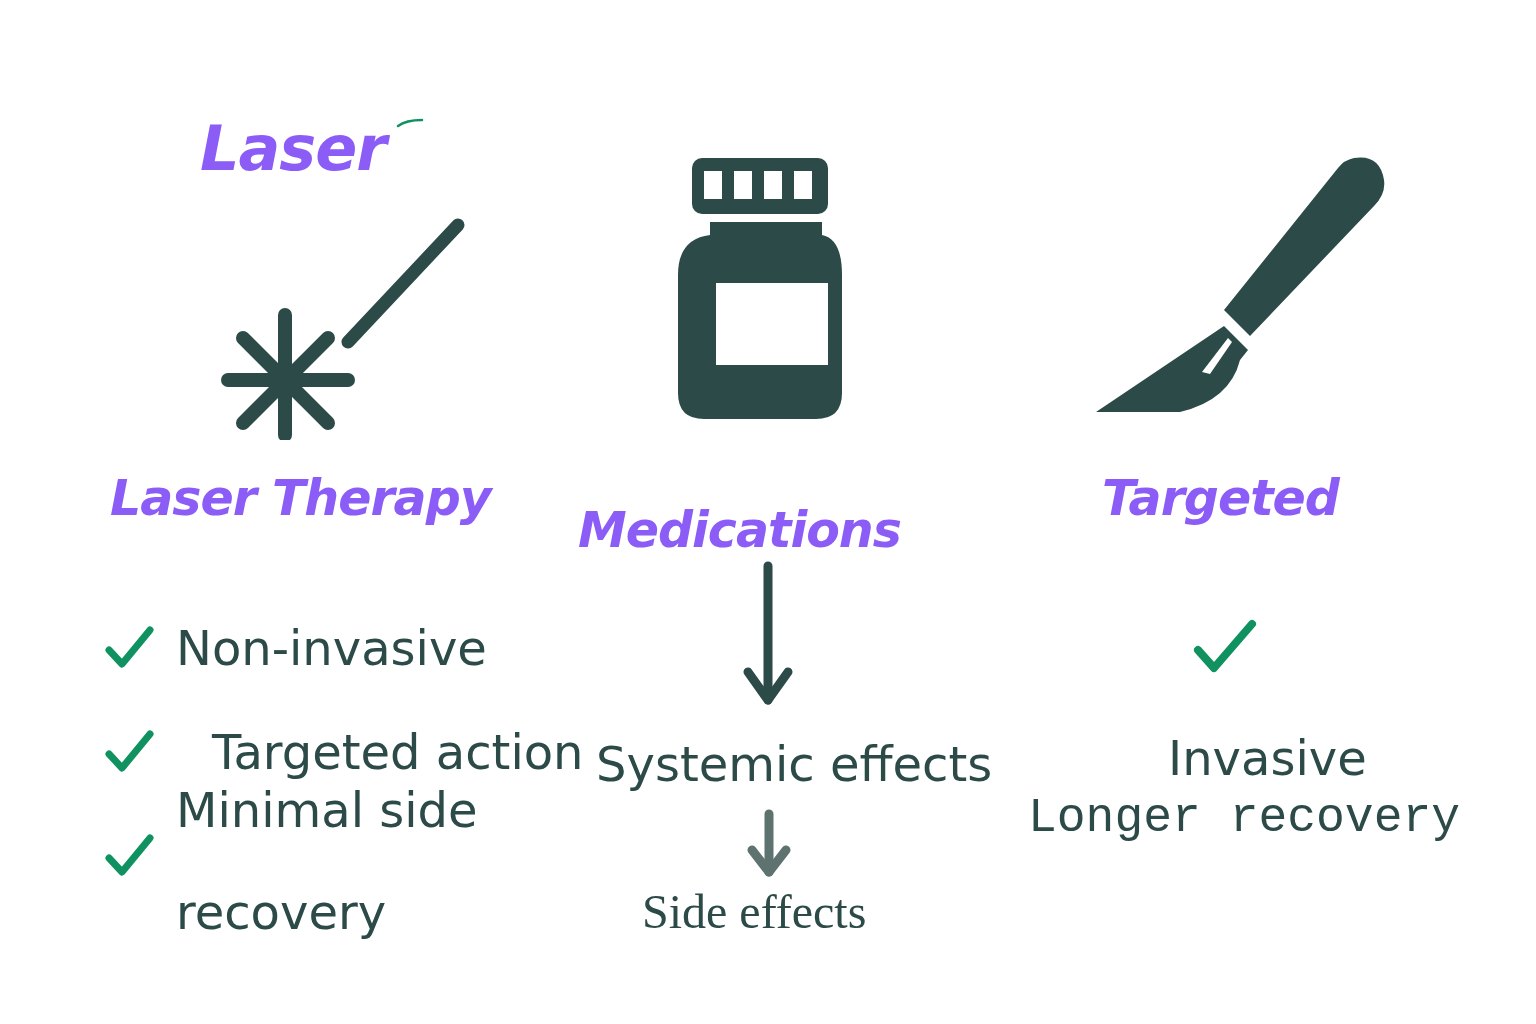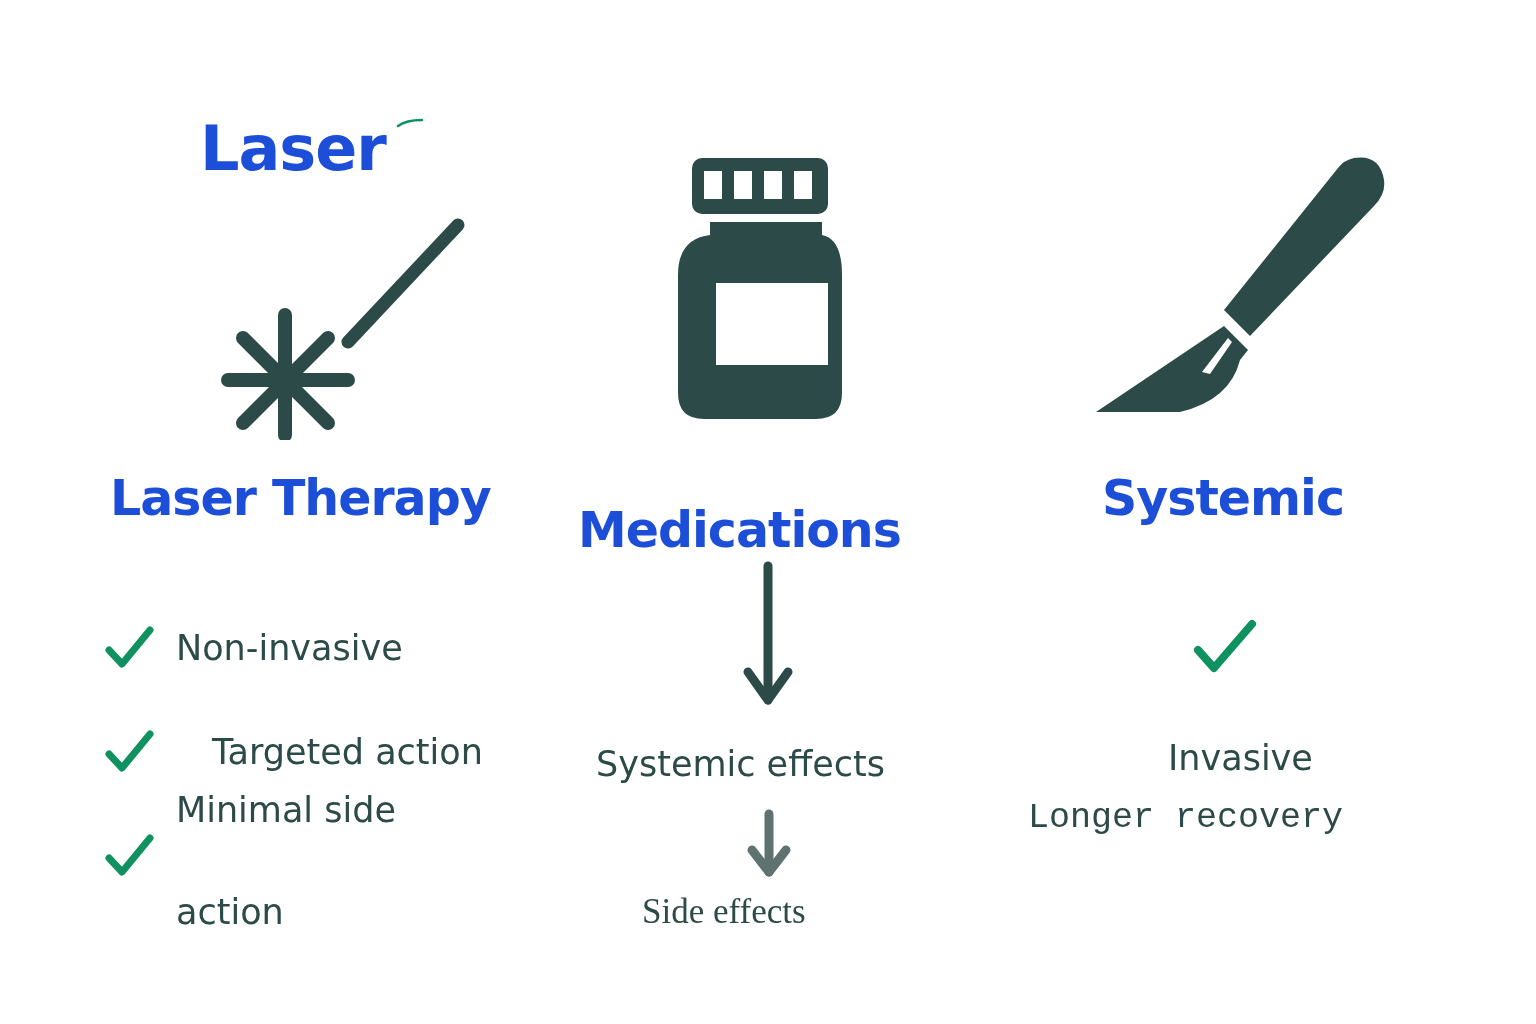--- a/index.html
+++ b/index.html
@@ -1,24 +1,24 @@
 <!DOCTYPE html>
 <html><head>
 <meta charset="utf-8">
 <style>
   html, body { margin: 0; padding: 0; background: #ffffff; }
   body { width: 1536px; height: 1024px; position: relative; overflow: hidden;
          font-family: "DejaVu Sans", "Liberation Sans", sans-serif; }
   .abs { position: absolute; }
-  .green { color: #1d4ed8; }
+  .green { color: #8b5cf6; font-style: italic; }
   .dark { color: #2c4a47; }
   .title-top { left: 200px; top: 112px; font-size: 62px; font-weight: bold; letter-spacing: -1px; }
   .swoosh { left: 396px; top: 118px; width: 30px; height: 10px; }
   .heading { font-size: 49px; font-weight: bold; white-space: nowrap; letter-spacing: -1px; }
-  .item { font-size: 35px; white-space: nowrap; line-height: 56px; }
+  .item { font-size: 48px; white-space: nowrap; line-height: 56px; }
   .check { width: 52px; height: 52px; }
   svg { display: block; }
 </style>
 </head>
 <body>
 
 <div class="abs title-top green">Laser</div>
 <div class="abs swoosh">
   <svg width="30" height="10" viewBox="0 0 30 10">
       <path d="M2 8 Q10 2 26 2" stroke="#0f9160" stroke-width="2.5" fill="none" stroke-linecap="round"></path>
@@ -51,21 +51,21 @@
     </svg>
 </div>
 <div class="abs item dark" style="left:176px; top:724px;margin-left:36px;">Targeted action</div>
 
 <div class="abs check" style="left:104px; top:830px;">
   <svg width="52" height="52" viewBox="0 0 52 52">
       <path d="M5 28 L18 42 L46 8" stroke="#0f9160" stroke-width="7" fill="none" stroke-linecap="round" stroke-linejoin="round"></path>
     </svg>
 </div>
 <div class="abs item dark" style="left:176px; top:782px;">Minimal side</div>
-<div class="abs item dark" style="left:176px; top:884px;">action</div>
+<div class="abs item dark" style="left:176px; top:884px;">recovery</div>
 
 <div class="abs" style="left:676px; top:155px;">
   <svg width="170" height="268" viewBox="0 0 170 268">
     <rect x="16" y="3" width="136" height="56" rx="10" fill="#2c4a47"></rect>
     <rect x="28" y="16" width="18" height="28" fill="#fff"></rect>
     <rect x="58" y="16" width="18" height="28" fill="#fff"></rect>
     <rect x="88" y="16" width="18" height="28" fill="#fff"></rect>
     <rect x="118" y="16" width="18" height="28" fill="#fff"></rect>
     <path d="M34 67 H146 V80 Q166 84 166 120 V238 Q166 264 140 264 H28 Q2 264 2 238 V120 Q2 84 34 80 Z" fill="#2c4a47"></path>
     <rect x="40" y="128" width="112" height="82" fill="#fff"></rect>
@@ -93,21 +93,21 @@
 </div>
 <div class="abs item dark" style="left:642px; top:884px;font-family:Liberation Serif, serif;">Side effects</div>
 
 <div class="abs" style="left:1090px; top:150px;">
   <svg width="300" height="270" viewBox="0 0 300 270">
     <path d="M264 8 Q290 4 294 30 Q296 44 284 56 L160 186 L134 160 L248 18 Q254 10 264 8 Z" fill="#2c4a47"></path>
     <path d="M134 176 L158 200 L150 210 Q140 250 90 262 L6 262 Z" fill="#2c4a47"></path>
     <path d="M112 222 L138 188 L142 192 L120 224 Z" fill="#fff"></path>
   </svg>
 </div>
-<div class="abs heading green" style="left:1102px; top:470px;">Systemic</div>
+<div class="abs heading green" style="left:1102px; top:470px;">Targeted</div>
 
 <div class="abs" style="left:1190px; top:616px;">
   <svg width="70" height="62" viewBox="0 0 70 62">
       <path d="M8 34 L24 52 L62 8" stroke="#0f9160" stroke-width="8" fill="none" stroke-linecap="round" stroke-linejoin="round"></path>
     </svg>
 </div>
 <div class="abs item dark" style="left:1132px; top:730px;margin-left:36px;">Invasive</div>
 <div class="abs item dark" style="left:1028px; top:790px;font-family:Liberation Mono, monospace;">Longer recovery</div>
 
 </body></html>

